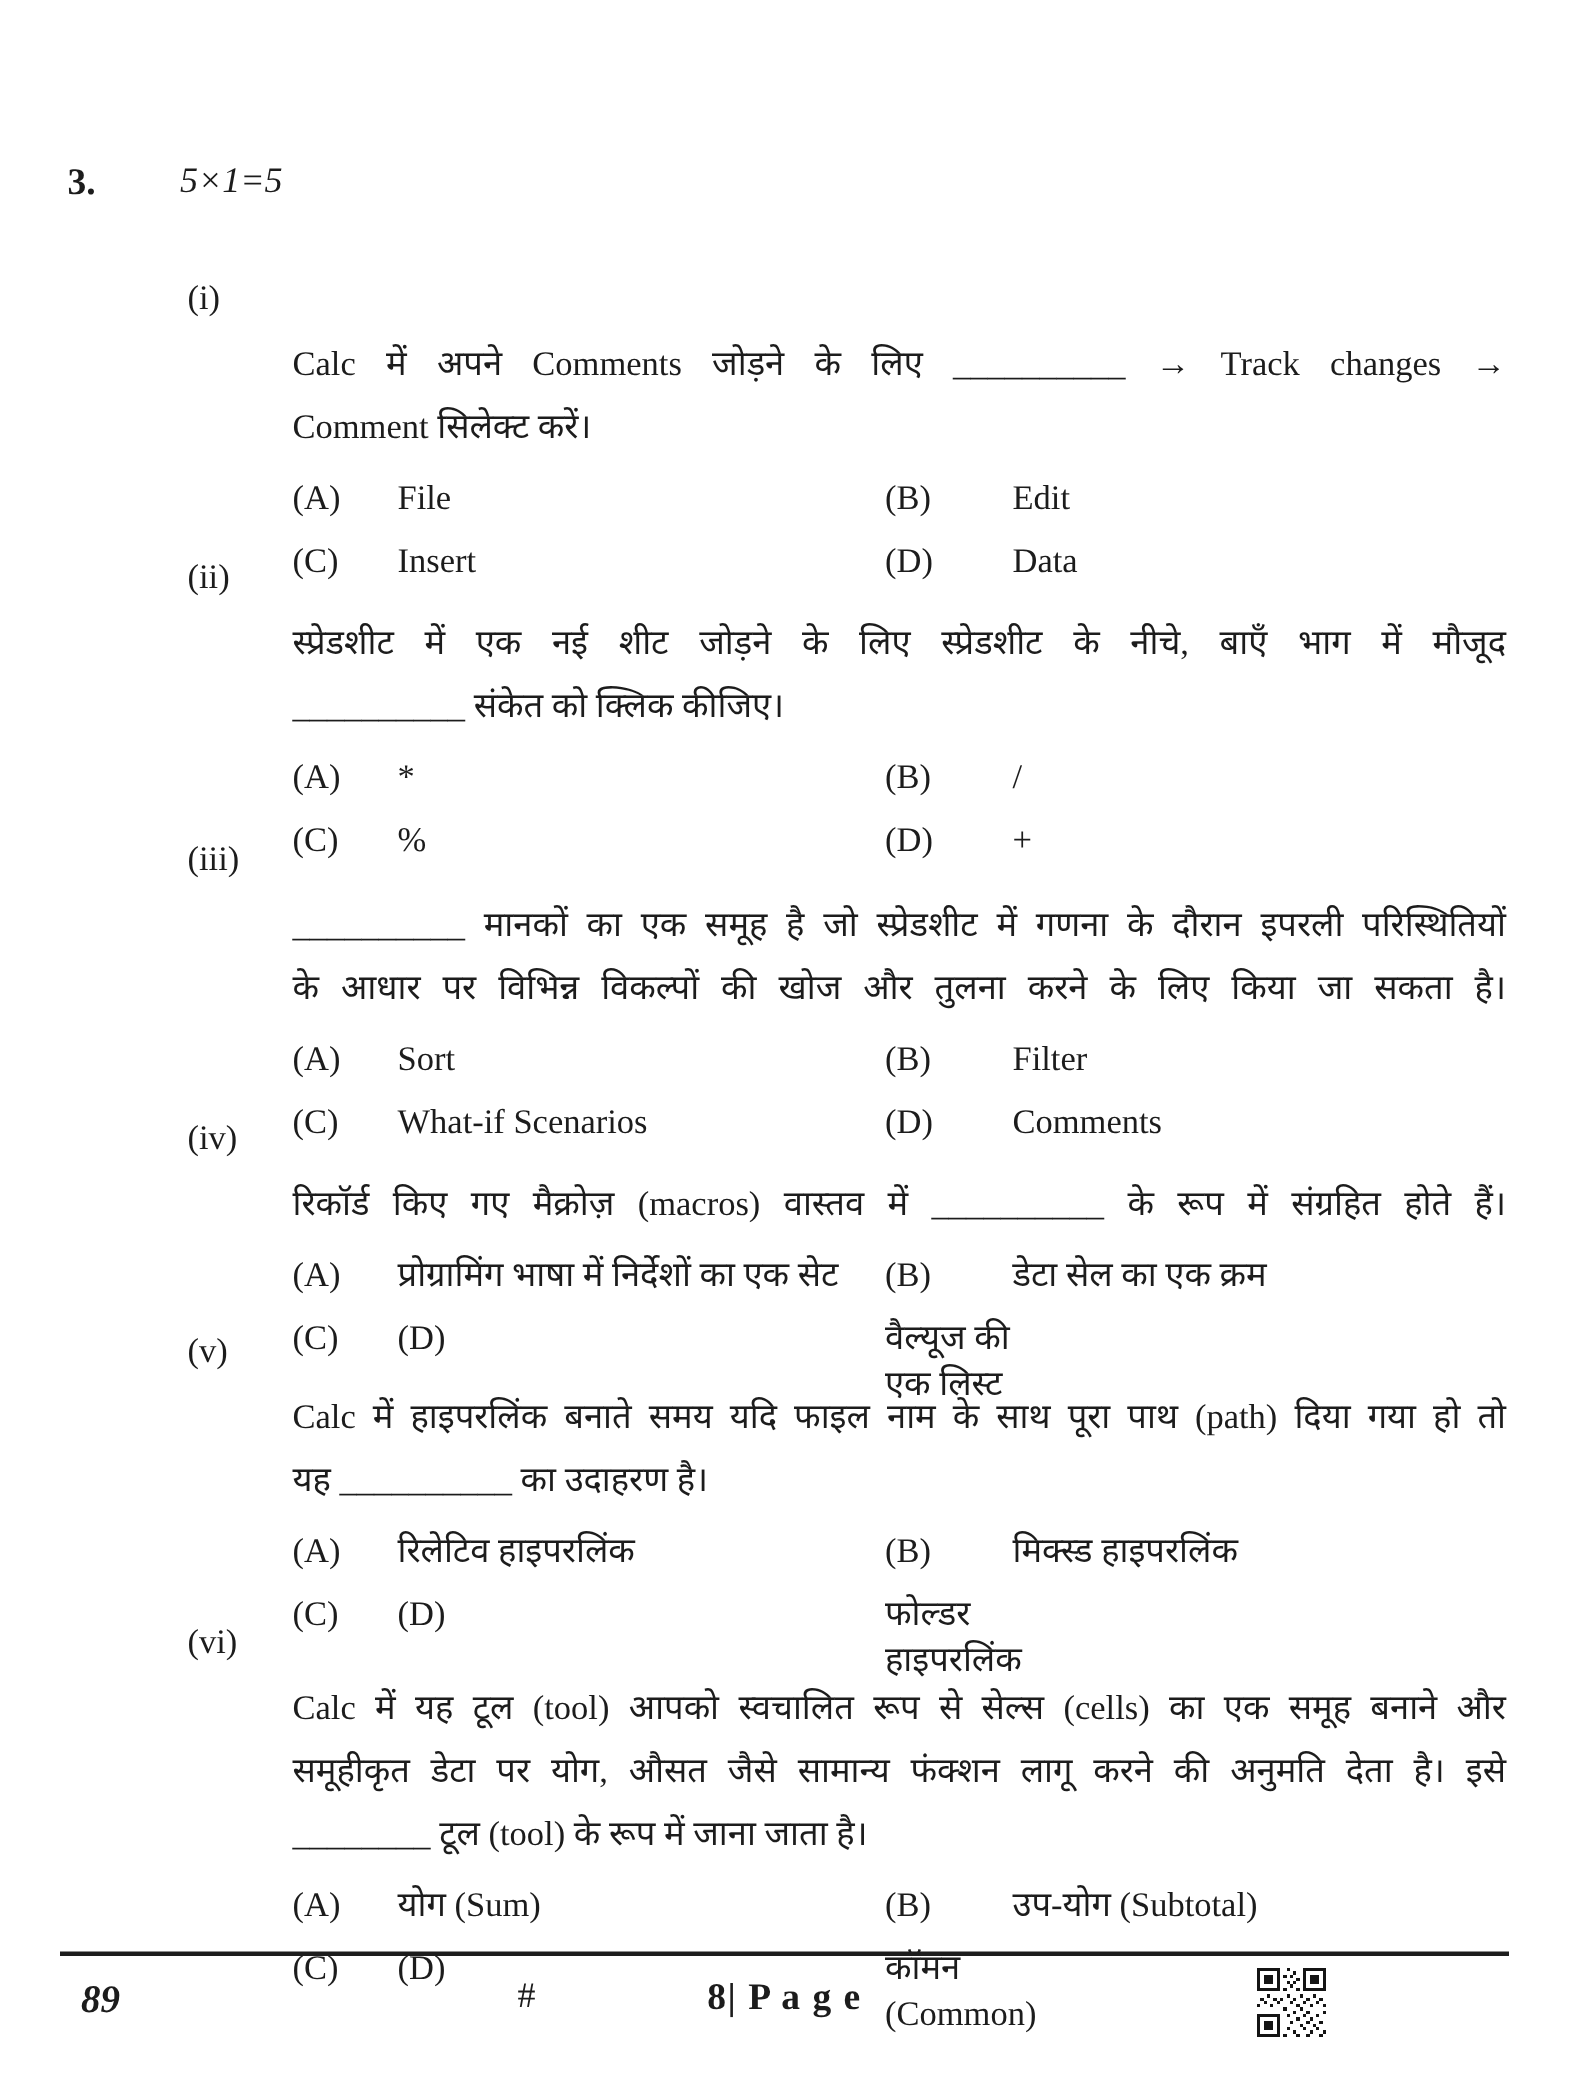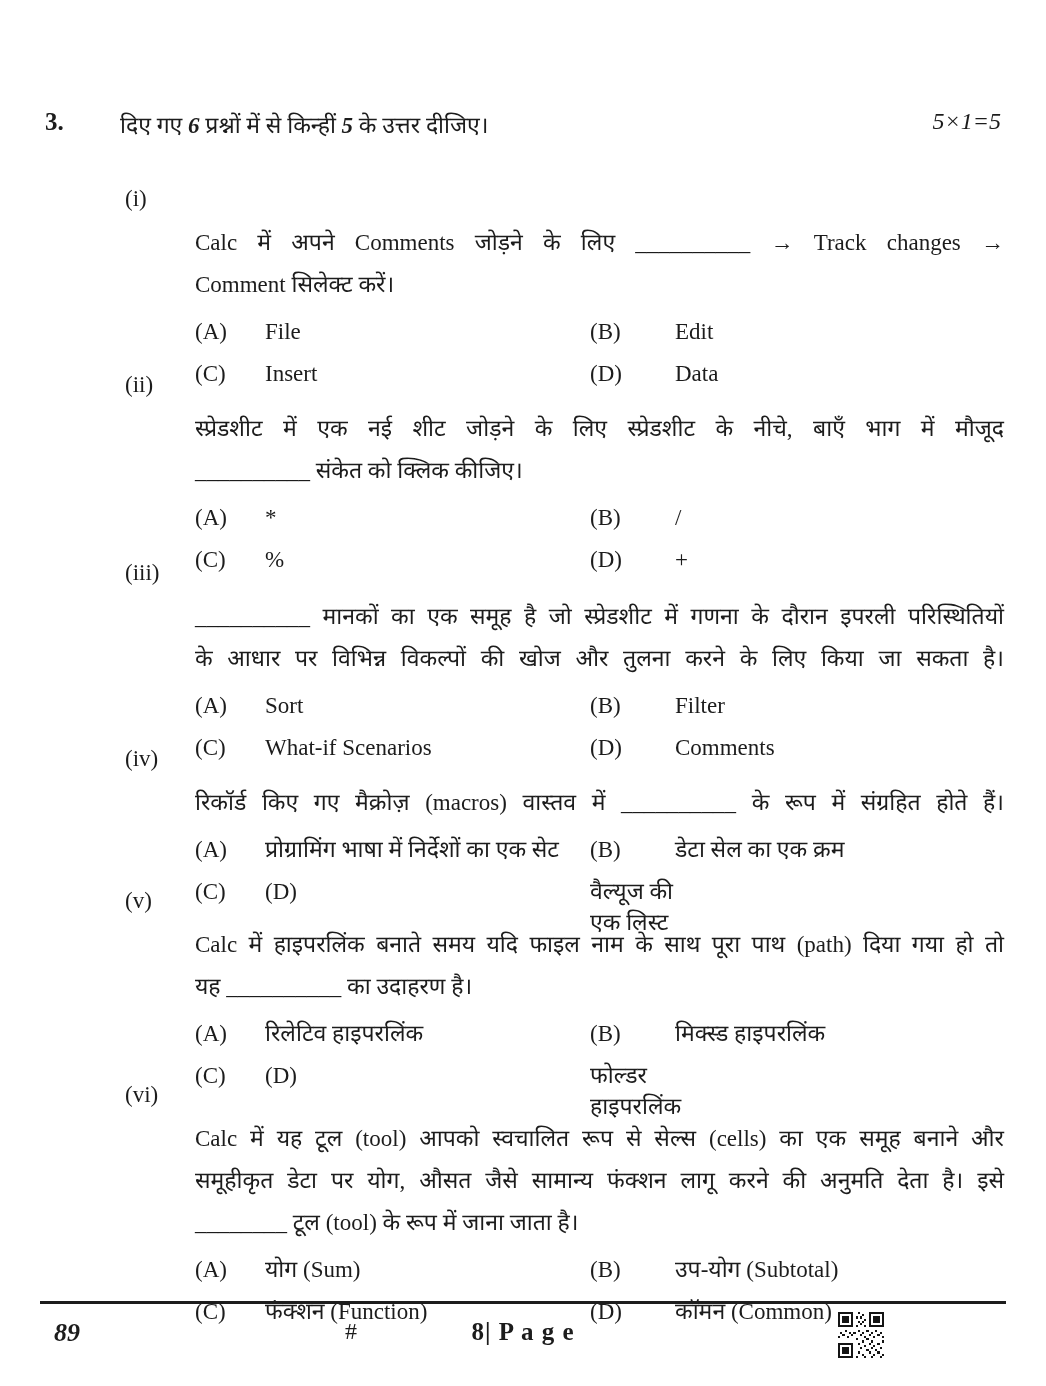--- a/index.html
+++ b/index.html
@@ -40,21 +40,20 @@
   .fpage { position:absolute; left:50%; transform:translateX(-50%); top:8px; font-weight:bold; font-size:25px; letter-spacing:1px; }
   .qr { position:absolute; right:122px; top:2px; width:46px; height:46px; }
 </style>
 </head>
 <body>
 
 <div class="sheet">
 
   <div class="qheader">
     <div class="qno">3.</div>
-    <div class="instr"><span>दिए गए </span><span class="bi">6</span><span> प्रश्नों  में से किन्हीं </span><span class="bi">5</span><span> के उत्तर दीजिए।</span></div>
     <div class="marks">5×1=5</div>
   </div>
 
   <section class="q q-i">
     <div class="qnum">(i)</div>
     <div class="qbody">
       <p class="line just">Calc में अपने Comments जोड़ने के लिए __________ → Track changes →</p>
       <p class="line">Comment सिलेक्ट करें।</p>
       <div class="opts">
         <span>(A)</span>
@@ -143,21 +142,20 @@
     <div class="qbody">
       <p class="line just">Calc में यह टूल (tool) आपको स्वचालित रूप से सेल्स (cells) का एक समूह बनाने और</p>
       <p class="line just">समूहीकृत डेटा पर योग, औसत जैसे सामान्य फंक्शन लागू करने की अनुमति देता है। इसे</p>
       <p class="line">________ टूल (tool) के रूप में जाना जाता है।</p>
       <div class="opts">
         <span>(A)</span>
         <span>योग (Sum)</span>
         <span>(B)</span>
         <span>उप-योग (Subtotal)</span>
         <span>(C)</span>
-        <span>फंक्शन (Function)</span>
         <span>(D)</span>
         <span>कॉमन (Common)</span>
       </div>
     </div>
   </section>
 
   <div class="footer-rule"></div>
   <div class="footer">
     <span class="fcode">89</span>
     <span class="fhash">#</span>

